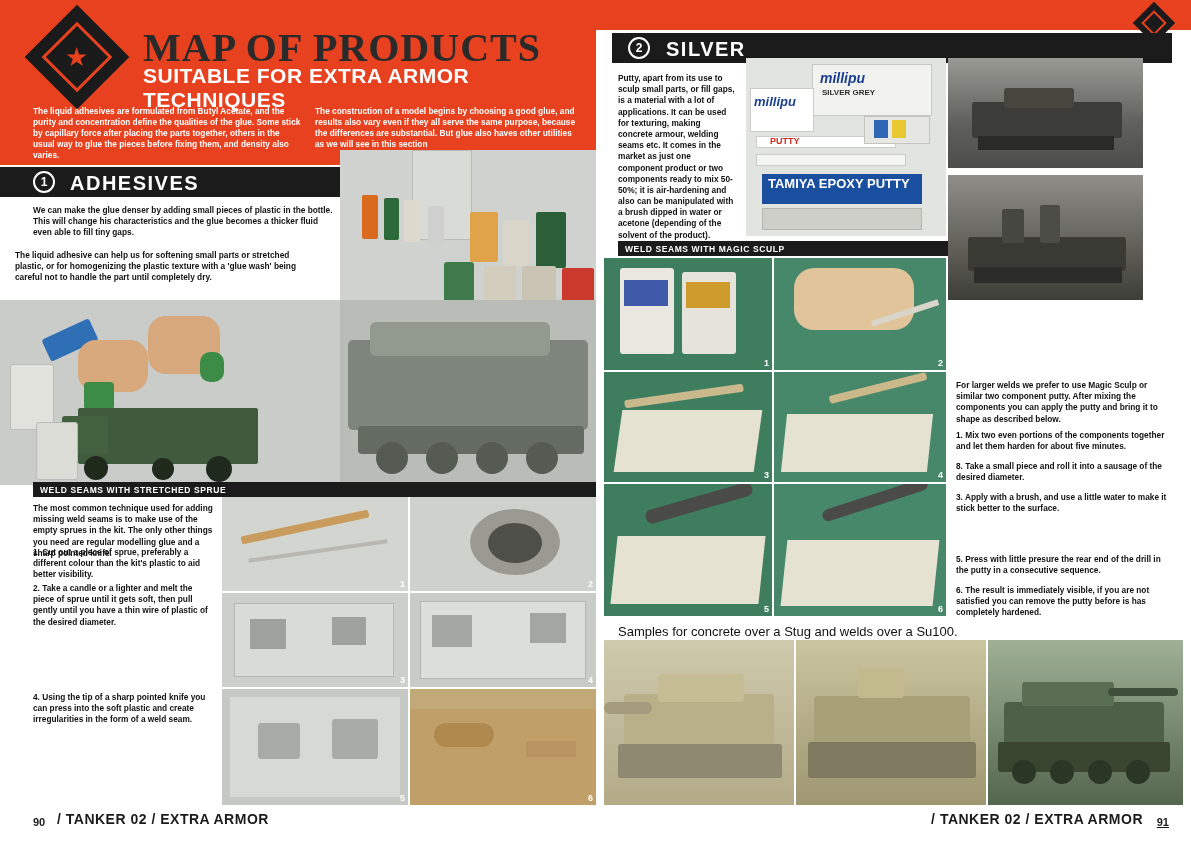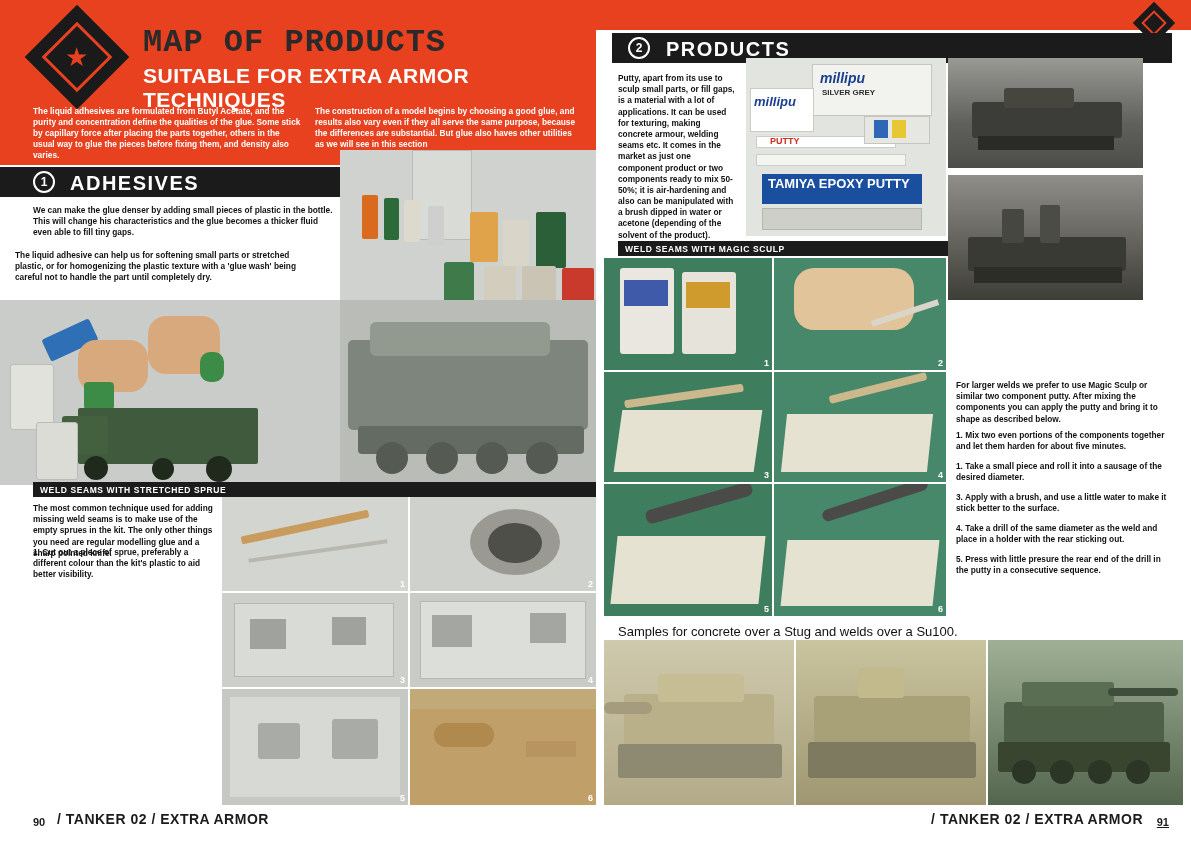--- a/index.html
+++ b/index.html
@@ -32,22 +32,22 @@
     width: 50px; height: 50px; border: 3px solid #e8411f;
     display: flex; align-items: center; justify-content: center;
   }
   .star {
     color: #e8411f; font-size: 26px; line-height: 1;
     transform: rotate(-45deg);
   }
 
   #title-main {
     position: absolute; left: 143px; top: 24px;
-    font-size: 32px; font-weight: bold; letter-spacing: 1px;
-    color: #2a2a2a; font-family: Liberation Mono, monospace;
+    font-size: 40px; font-weight: bold; letter-spacing: 1px;
+    color: #2a2a2a; font-family: Liberation Serif, serif;
     font-stretch: condensed;
   }
   #title-sub {
     position: absolute; left: 143px; top: 64px;
     font-size: 21px; font-weight: bold; letter-spacing: 0.5px;
     color: #ffffff;
   }
   .header-col {
     position: absolute; color: #ffffff; font-size: 8.3px; font-weight: bold; line-height: 1.33;
   }
@@ -174,20 +174,22 @@
       <div class="abs" style="left:86px; top:142px; width:32px; height:32px; background:#555b53; border-radius:50%;"></div>
       <div class="abs" style="left:136px; top:142px; width:32px; height:32px; background:#555b53; border-radius:50%;"></div>
       <div class="abs" style="left:186px; top:142px; width:32px; height:32px; background:#555b53; border-radius:50%;"></div>
     </div>
 
     <div class="sub-band" style="left:33px; top:482px; width:563px; height:15px;">WELD SEAMS WITH STRETCHED SPRUE</div>
 
     <div class="body-text" style="left:33px; top:503px; width:182px;">The most common technique used for adding missing weld seams is to make use of the empty sprues in the kit. The only other things you need are regular modelling glue and a sharp pointed knife.</div>
 
     <div class="body-text" style="left:33px; top:547px; width:182px;">1. Cut out a piece of sprue, preferably a different colour than the kit's plastic to aid better visibility.</div>
+    <div class="body-text" style="left:33px; top:583px; width:182px;">2. Take a candle or a lighter and melt the piece of sprue until it gets soft, then pull gently until you have a thin wire of plastic of the desired diameter.</div>
+    <div class="body-text" style="left:33px; top:692px; width:182px;">4. Using the tip of a sharp pointed knife you can press into the soft plastic and create irregularities in the form of a weld seam.</div>
 
     <div class="photo" style="left:222px; top:497px; width:186px; height:94px; background:#d3d5d0;">
       <div class="abs" style="left:18px; top:26px; width:130px; height:8px; background:#c99c5d; transform:rotate(-12deg); border-radius:2px;"></div>
       <div class="abs" style="left:26px; top:52px; width:140px; height:4px; background:#b8b8b0; transform:rotate(-8deg);"></div>
       <div class="photo-num">1</div>
     </div>
     <div class="photo" style="left:410px; top:497px; width:186px; height:94px; background:#cfd1cc;">
       <div class="abs" style="left:60px; top:12px; width:90px; height:66px; background:#9a9a93; border-radius:50%;"></div>
       <div class="abs" style="left:78px; top:26px; width:54px; height:40px; background:#4f4f4a; border-radius:50%;"></div>
       <div class="photo-num">2</div>
@@ -224,21 +226,21 @@
   <div id="right-page">
 
     <div id="right-red-header"></div>
 
     <div class="small-diamond" style="right:22px; top:8px;">
       <div class="inner2"></div>
     </div>
 
     <div id="putties-band"></div>
     <div class="circle-num" style="left:32px; top:37px;">2</div>
-    <div class="band-title" style="left:70px; top:38px;">PRODUCTS</div>
+    <div class="band-title" style="left:70px; top:38px;">SILVER</div>
 
     <div class="body-text" style="left:22px; top:73px; width:118px;">Putty, apart from its use to sculp small parts, or fill gaps, is a material with a lot of applications. It can be used for texturing, making concrete armour, welding seams etc. It comes in the market as just one component product or two components ready to mix 50-50%; it is air-hardening and also can be manipulated with a brush dipped in water or acetone (depending of the solvent of the product).</div>
 
     <div class="photo" style="left:150px; top:58px; width:200px; height:178px; background:#e2e4e0;">
       <div class="abs" style="left:66px; top:6px; width:120px; height:52px; background:#f2f2ee; border:1px solid #c8c8c2;"></div>
       <div class="abs" style="left:74px; top:12px; width:104px; height:14px; color:#1a3f8f; font-size:14px; font-weight:bold; font-style:italic;">millipu</div>
       <div class="abs" style="left:76px; top:30px; width:100px; height:10px; color:#2f2f2f; font-size:8px; font-weight:bold;">SILVER GREY</div>
       <div class="abs" style="left:4px; top:30px; width:64px; height:44px; background:#ffffff; border:1px solid #cbcbc5;"></div>
       <div class="abs" style="left:8px; top:36px; width:56px; height:14px; color:#1a3f8f; font-size:13px; font-weight:bold; font-style:italic;">millipu</div>
       <div class="abs" style="left:10px; top:78px; width:140px; height:12px; background:#ffffff; border:1px solid #ccc;"></div>
@@ -296,24 +298,24 @@
       <div class="photo-num">5</div>
     </div>
     <div class="photo mat2" style="left:178px; top:484px; width:172px; height:132px;">
       <div class="abs" style="left:10px; top:56px; width:152px; height:66px; background:#e6e2d2; transform:skewX(-6deg);"></div>
       <div class="abs" style="left:46px; top:10px; width:110px; height:12px; background:#4a4a48; transform:rotate(-18deg); border-radius:6px;"></div>
       <div class="photo-num">6</div>
     </div>
 
     <div class="body-text" style="left:360px; top:380px; width:218px;">For larger welds we prefer to use Magic Sculp or similar two component putty. After mixing the components you can apply the putty and bring it to shape as described below.</div>
     <div class="num-list" style="left:360px; top:430px; width:218px;">1. Mix two even portions of the components together and let them harden for about five minutes.</div>
-    <div class="num-list" style="left:360px; top:461px; width:218px;">1. Take a small piece and roll it into a sausage of the desired diameter.</div>
+    <div class="num-list" style="left:360px; top:461px; width:218px;">8. Take a small piece and roll it into a sausage of the desired diameter.</div>
     <div class="num-list" style="left:360px; top:492px; width:218px;">3. Apply with a brush, and use a little water to make it stick better to the surface.</div>
-    <div class="num-list" style="left:360px; top:523px; width:218px;">4. Take a drill of the same diameter as the weld and place in a holder with the rear sticking out.</div>
     <div class="num-list" style="left:360px; top:554px; width:218px;">5. Press with little presure the rear end of the drill in the putty in a consecutive sequence.</div>
+    <div class="num-list" style="left:360px; top:585px; width:218px;">6. The result is immediately visible, if you are not satisfied you can remove the putty before is has completely hardened.</div>
 
     <div class="caption" style="left:22px; top:624px; width:420px;">Samples for concrete over a Stug and welds over a Su100.</div>
 
     <div class="photo" style="left:8px; top:640px; width:190px; height:165px; background:#b5ae8e;">
       <div class="abs" style="left:0; top:0; width:190px; height:165px; background:linear-gradient(180deg,#cfc9ad 0%,#b3ab88 100%);"></div>
       <div class="abs" style="left:20px; top:54px; width:150px; height:54px; background:#b9b08a; border-radius:4px;"></div>
       <div class="abs" style="left:54px; top:34px; width:86px; height:28px; background:#c6bd95; border-radius:4px;"></div>
       <div class="abs" style="left:14px; top:104px; width:164px; height:34px; background:#8e8a72; border-radius:3px;"></div>
       <div class="abs" style="left:0px; top:62px; width:48px; height:12px; background:#a49c7c; border-radius:6px;"></div>
     </div>

